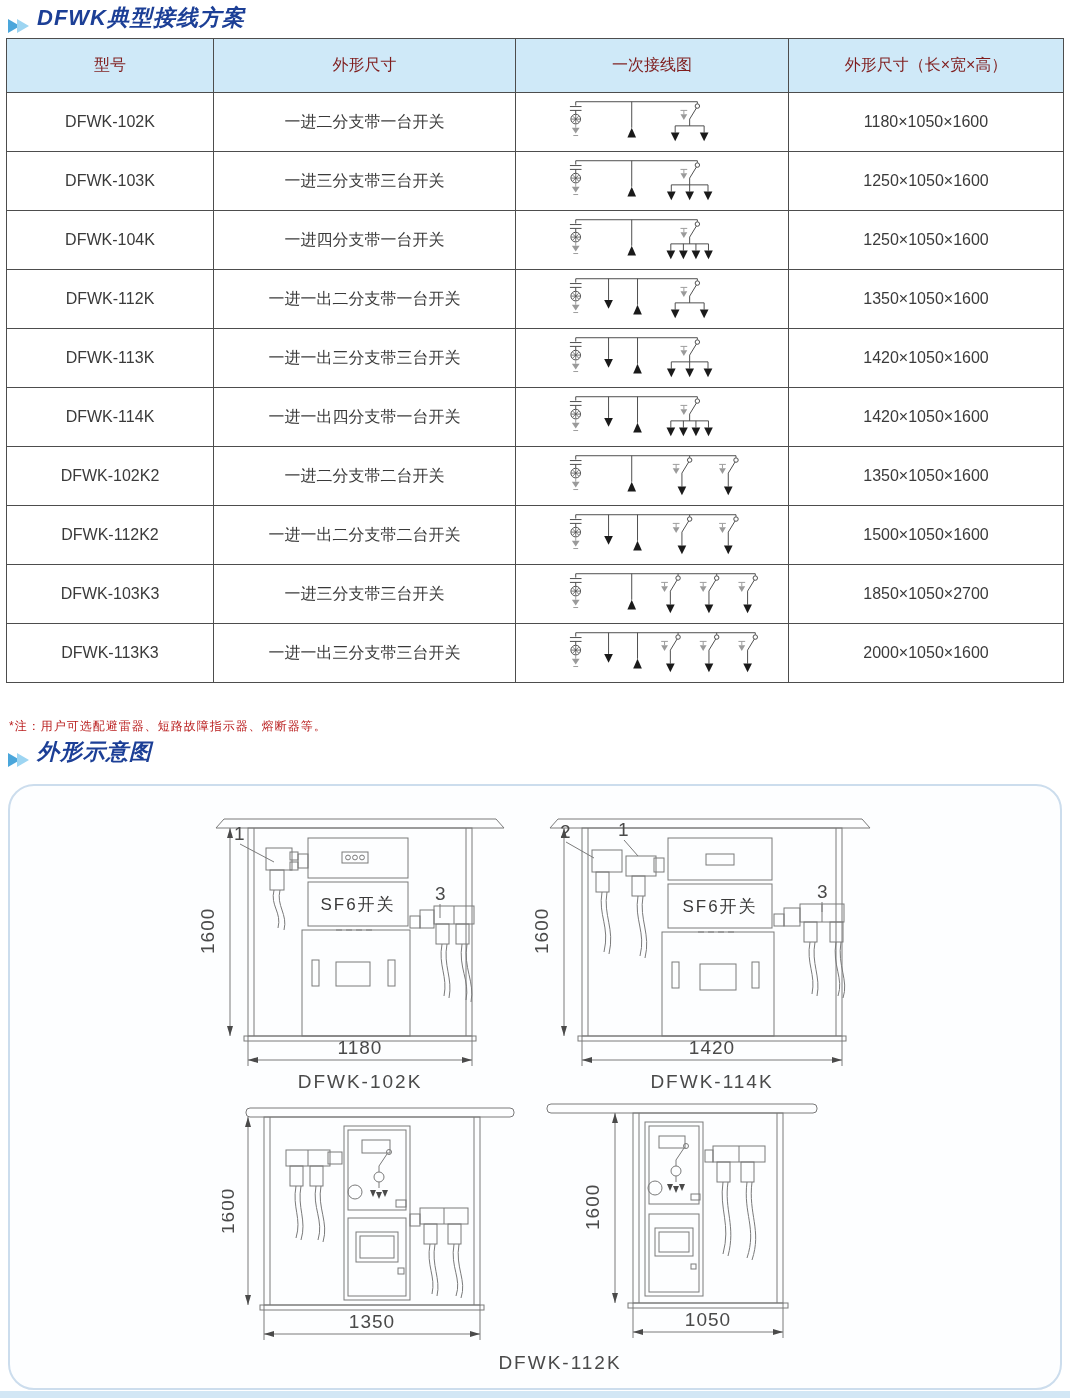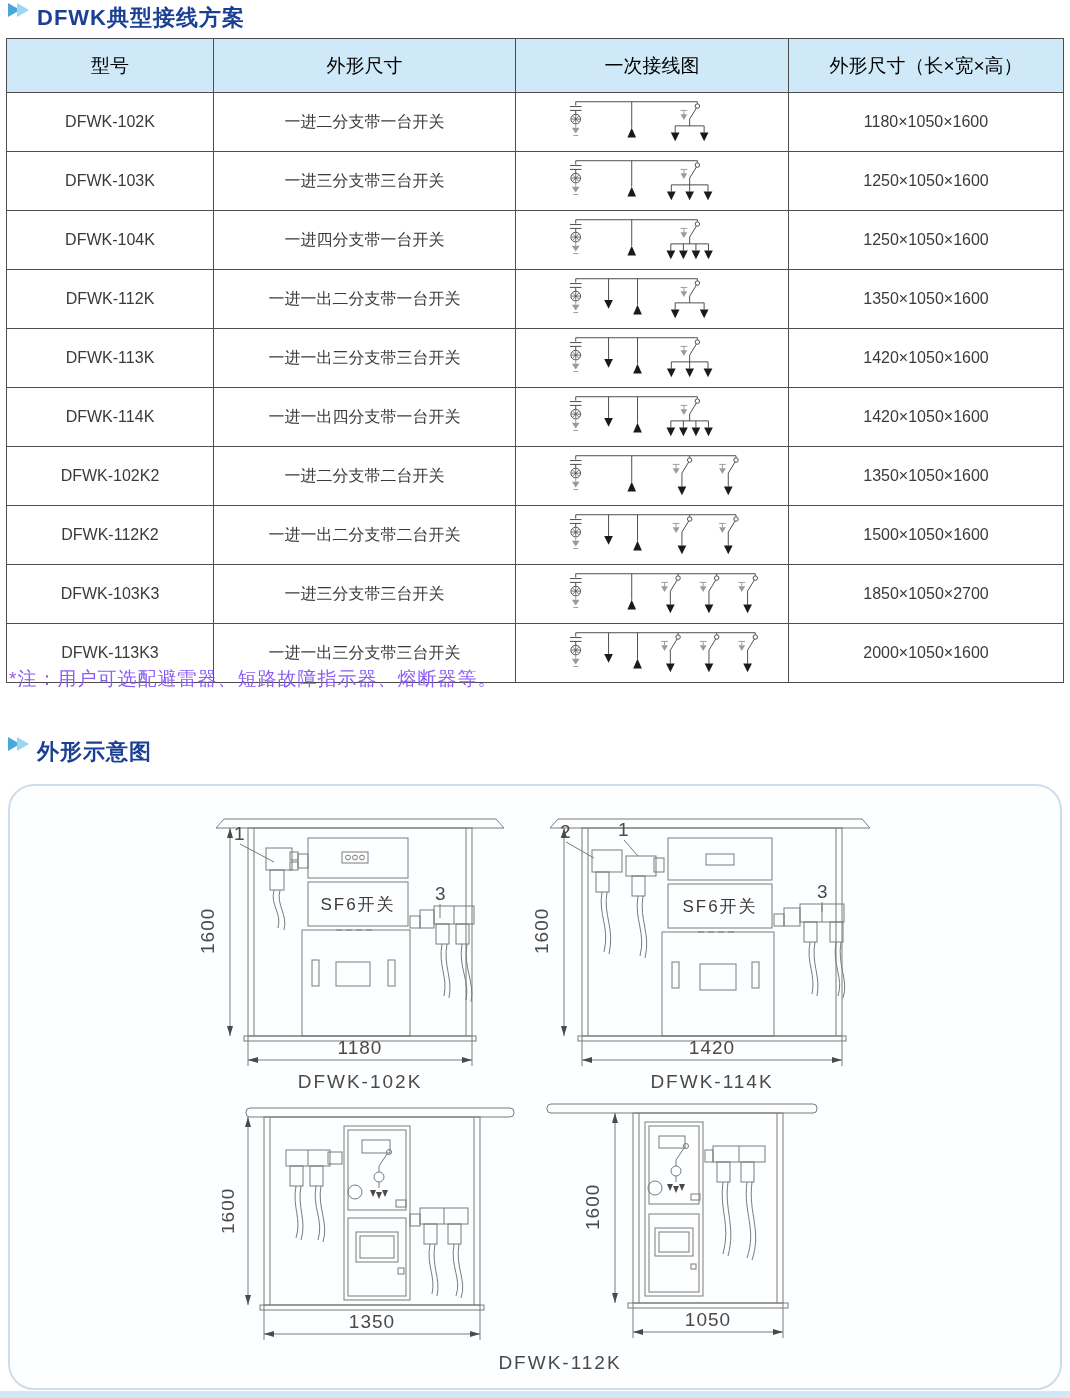--- a/index.html
+++ b/index.html
@@ -1,43 +1,43 @@
 <!DOCTYPE html>
 <html><head>
 <meta charset="utf-8">
 <style>
   html,body{margin:0;padding:0;}
   body{
     width:1070px;height:1398px;position:relative;background:#ffffff;
     font-family:"Liberation Sans","DejaVu Sans",sans-serif;color:#3a3a3a;
     overflow:hidden;
   }
-  .heading{position:absolute;display:flex;align-items:flex-start;}
+  .heading{position:absolute;display:flex;align-items:flex-end;font-style:italic;}
   .heading .tri{width:0;height:0;border-top:7px solid transparent;border-bottom:7px solid transparent;}
   .heading .tri.dark{border-left:12px solid #4aa6db;}
   .heading .tri.light{border-left:12px solid #9dd5f2;margin-left:-3px;margin-right:8px;}
   .heading .txt{font-size:22px;font-weight:bold;color:#1c3f96;letter-spacing:1px;}
   #heading1{left:8px;top:3px;}
   #heading2{left:8px;top:737px;}
 
   table#wiring{
     position:absolute;left:6px;top:38px;width:1057px;
     border-collapse:collapse;table-layout:fixed;
   }
   table#wiring th{
-    height:51px;background:#cfe9f8;font-weight:normal;font-size:19px;color:#000000;
+    height:51px;background:#cfe9f8;font-weight:normal;font-size:16px;color:#7f1d1d;
     border:1px solid #4d4d4d;
   }
   table#wiring td{
     height:58px;text-align:center;vertical-align:middle;font-size:16px;color:#3a3a3a;
     border:1px solid #4d4d4d;padding:0;
   }
   td.diagram-cell svg{display:block;margin:0 auto;}
 
-  #note{position:absolute;left:9px;top:666px;font-size:19px;color:#8b5cf6;letter-spacing:1px;}
+  #note{position:absolute;left:9px;top:718px;font-size:12px;color:#b91c1c;letter-spacing:1px;}
 
   #outline-panel{
     position:absolute;left:8px;top:784px;width:1050px;height:602px;
     border:2px solid #ccdded;border-radius:26px;background:#fdfeff;
   }
   #bottom-strip{position:absolute;left:0;top:1391px;width:1070px;height:7px;background:#d3e7f5;}
 
   svg.outline{position:absolute;}
   svg.outline line,svg.outline rect,svg.outline path,svg.outline circle,svg.outline polyline{
     stroke:#7a7a7a;stroke-width:1;fill:none;

